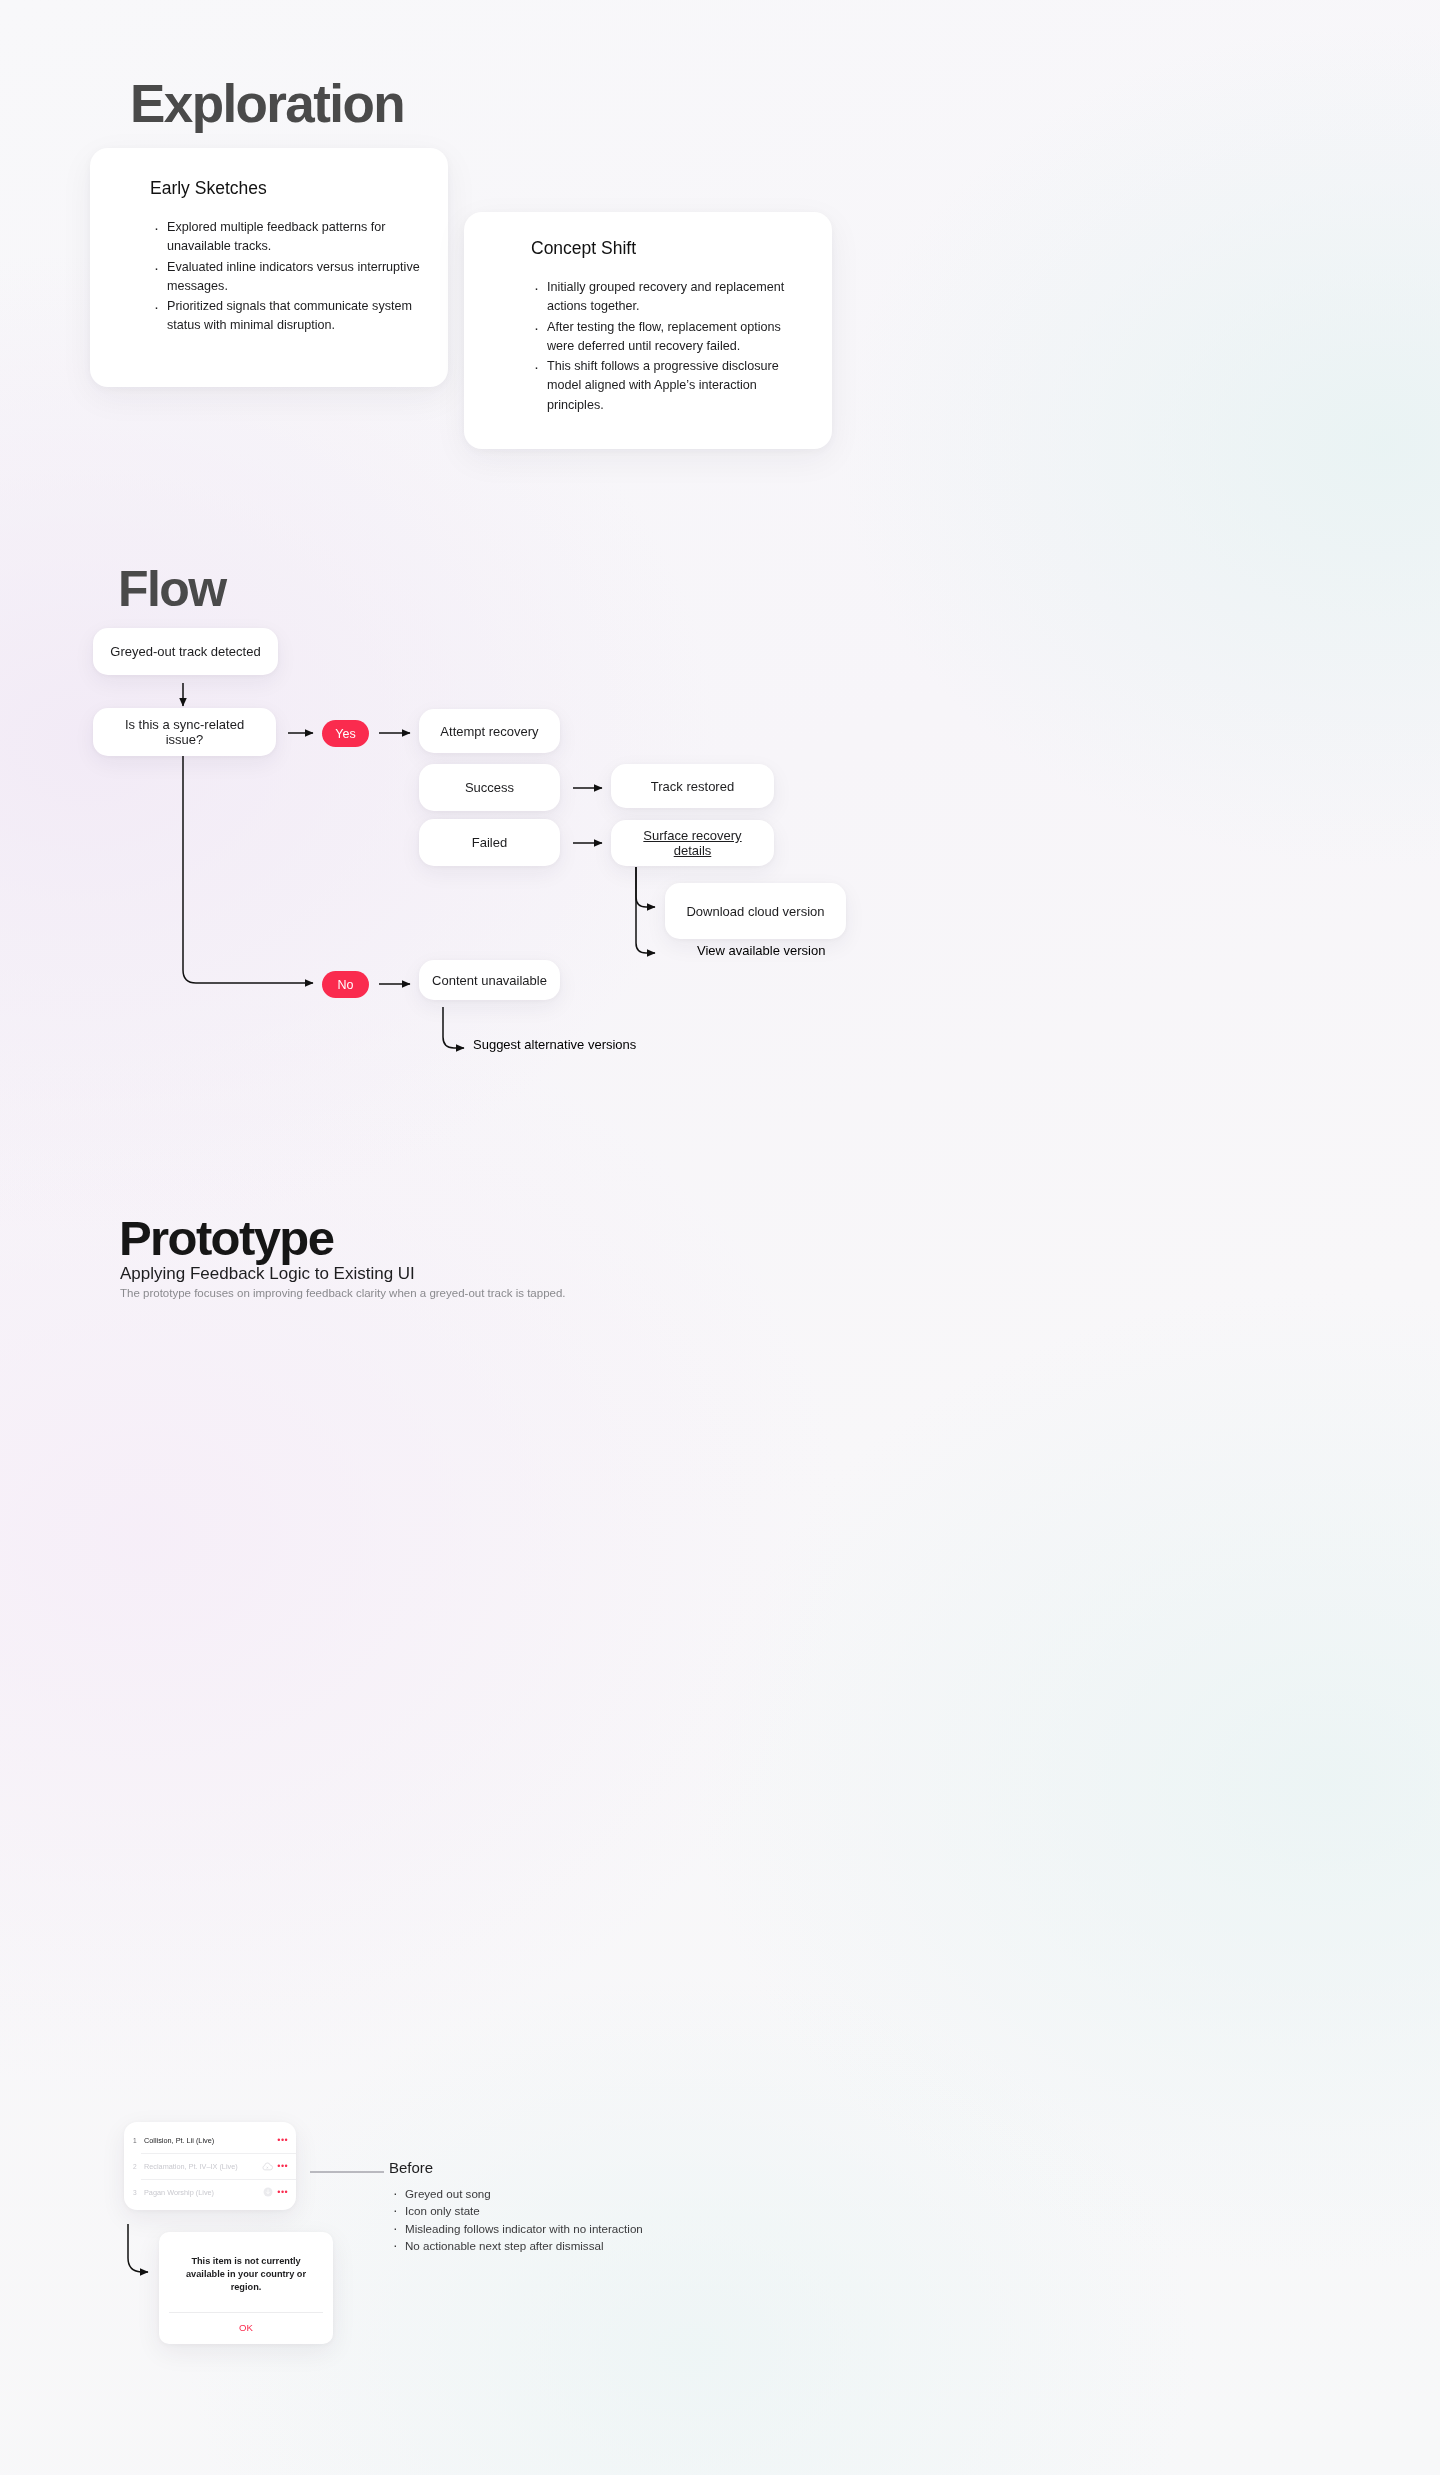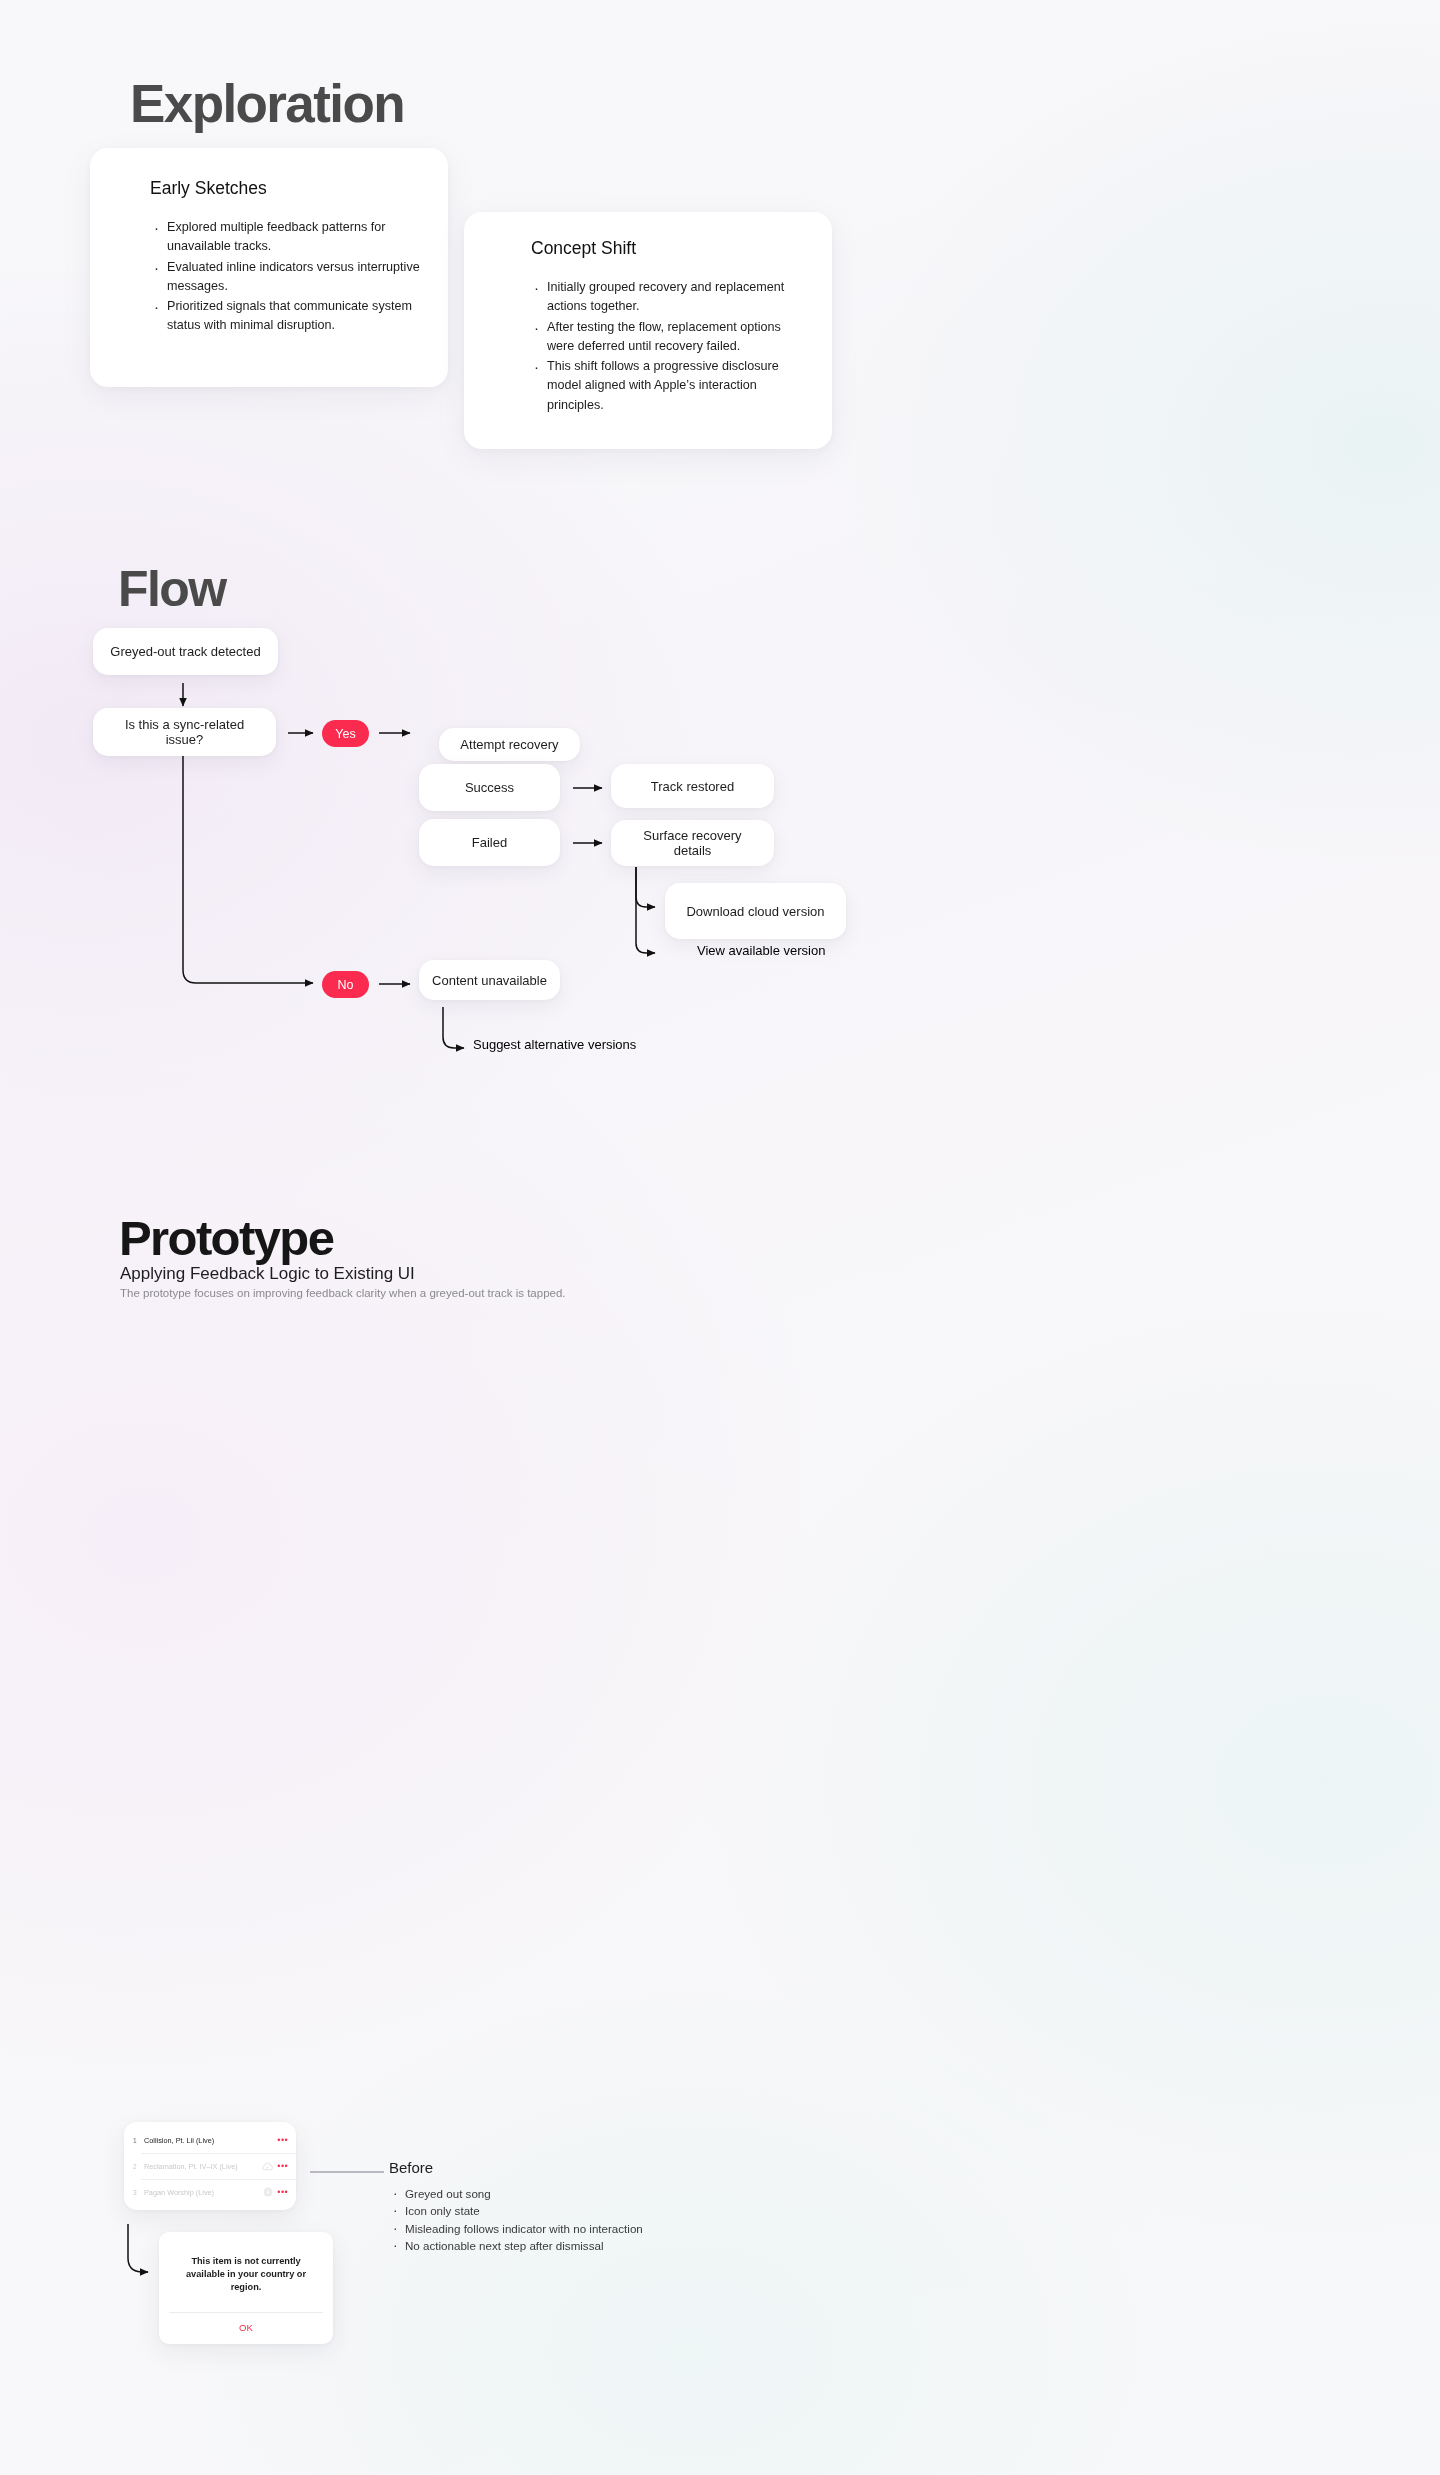--- a/index.html
+++ b/index.html
@@ -132,25 +132,25 @@
     align-items: center;
     justify-content: center;
     font-size: 12.5px;
     color: #ffffff;
     font-weight: 500;
   }
 
   #n-detected   { left: 93px;  top: 628px; width: 185px; height: 47px; }
   #n-question   { left: 93px;  top: 708px; width: 183px; height: 48px; }
   #p-yes        { left: 322px; top: 720px; width: 47px;  height: 27px; }
-  #n-attempt    { left: 419px; top: 728px; width: 141px; height: 33px; margin-left: 20px; }
+  #n-attempt    { left: 419px; top: 709px; width: 141px; height: 44px; }
   #n-success    { left: 419px; top: 764px; width: 141px; height: 47px; }
   #n-trackrest  { left: 611px; top: 764px; width: 163px; height: 44px; }
   #n-failed     { left: 419px; top: 819px; width: 141px; height: 47px; }
-  #n-surface    { left: 611px; top: 820px; width: 163px; height: 46px; }
+  #n-surface    { left: 611px; top: 820px; width: 163px; height: 46px; text-decoration: underline; }
   #n-download   { left: 665px; top: 883px; width: 181px; height: 56px; }
   #t-viewavail  { left: 697px; top: 943px; }
   #p-no         { left: 322px; top: 971px; width: 47px;  height: 27px; }
   #n-content    { left: 419px; top: 960px; width: 141px; height: 40px; }
   #t-suggest    { left: 473px; top: 1037px; }
 
   
   #flow-lines {
     position: absolute;
     left: 0; top: 540px;

